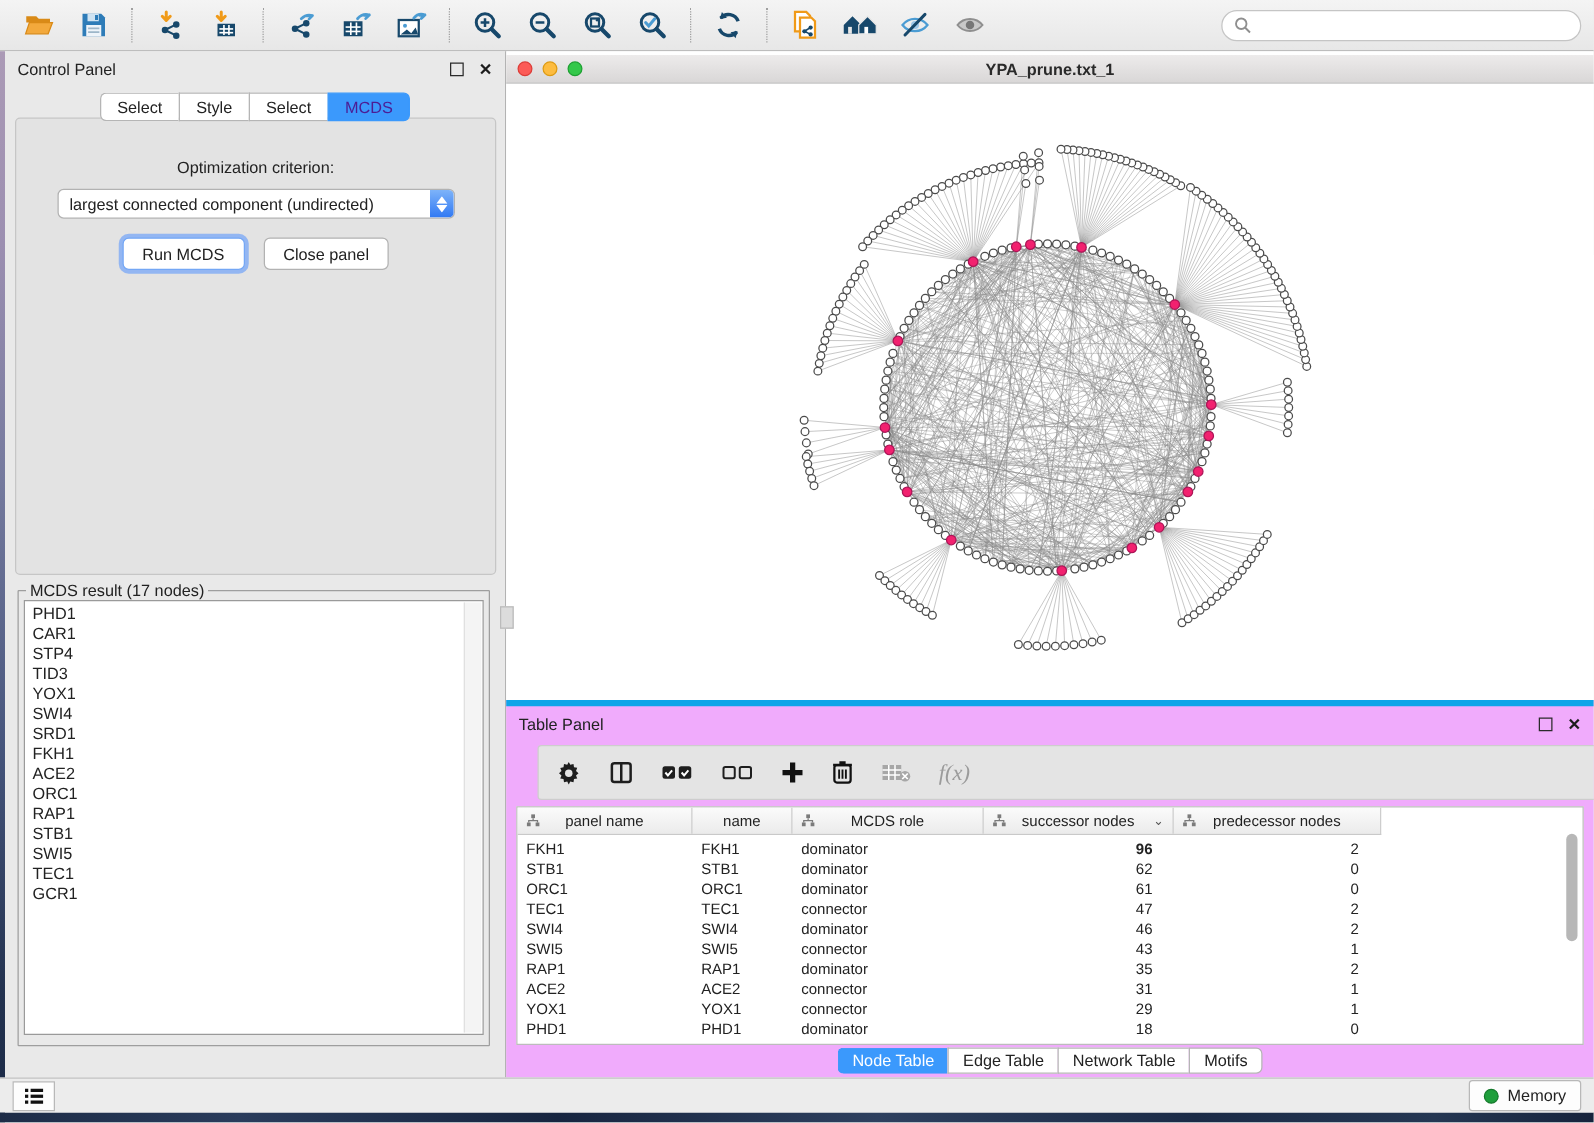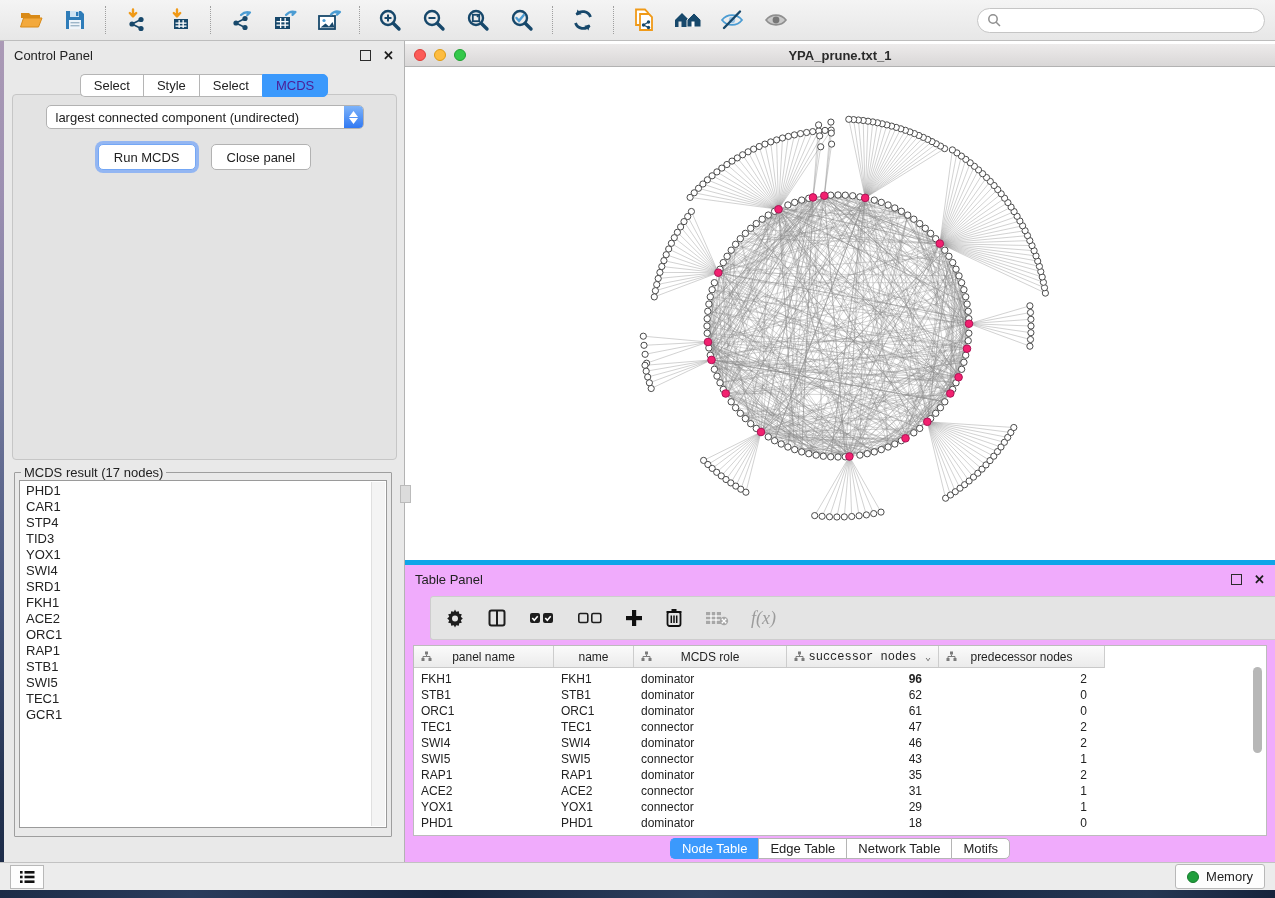--- a/index.html
+++ b/index.html
@@ -269,20 +269,21 @@
       <span class="close-ic">✕</span>
     </span>
   </div>
   <div class="ctabs">
       <div class="ctab">Select</div>
       <div class="ctab">Style</div>
       <div class="ctab">Select</div>
       <div class="ctab active">MCDS</div>
     </div>
   <div class="cp-body">
+    <div class="opt-label">Optimization criterion:</div>
     <div class="dropdown">
       <span class="val">largest connected component (undirected)</span>
       <span class="dd-btn">
         <svg width="9" height="6" viewBox="0 0 9 6">
             <path d="M4.5 0 L9 6 H0 Z" fill="#fff"></path>
           </svg>
         <svg width="9" height="6" viewBox="0 0 9 6">
             <path d="M4.5 6 L0 0 H9 Z" fill="#fff"></path>
           </svg>
       </span>
@@ -1381,21 +1382,21 @@
         </div>
         <div class="th" style="width: 153px;">
           <svg class="colicon" width="11" height="11" viewBox="0 0 11 11">
             <rect x="4" y="0.5" width="3" height="3" fill="#7b7b7b"></rect>
             <rect x="0.5" y="7" width="3" height="3" fill="#7b7b7b"></rect>
             <rect x="7.5" y="7" width="3" height="3" fill="#7b7b7b"></rect>
             <path d="M5.5 3.5 V5.5 M2 7 V5.5 H9 V7" stroke="#7b7b7b" fill="none" stroke-width="1"></path>
           </svg>
           <span>MCDS role</span>
         </div>
-        <div class="th" style="width: 152px; font-family: Liberation Mono, monospace;">
+        <div class="th" style="width: 152px;">
           <svg class="colicon" width="11" height="11" viewBox="0 0 11 11">
             <rect x="4" y="0.5" width="3" height="3" fill="#7b7b7b"></rect>
             <rect x="0.5" y="7" width="3" height="3" fill="#7b7b7b"></rect>
             <rect x="7.5" y="7" width="3" height="3" fill="#7b7b7b"></rect>
             <path d="M5.5 3.5 V5.5 M2 7 V5.5 H9 V7" stroke="#7b7b7b" fill="none" stroke-width="1"></path>
           </svg>
           <span>successor nodes</span>
           <span class="sortchev">⌄</span>
         </div>
         <div class="th" style="width: 165px; text-align: center;">

